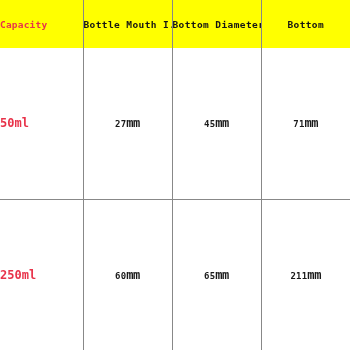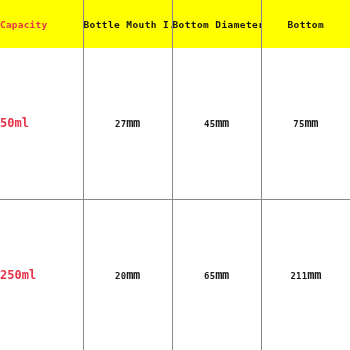--- a/index.html
+++ b/index.html
@@ -112,22 +112,22 @@
       <th class="hdr">Bottle Mouth I.D</th>
       <th class="hdr">Bottom Diameter</th>
       <th class="hdr">Bottom</th>
     </tr>
   </thead>
   <tbody>
       <tr class="body-row">
         <td class="cap-cell">50ml</td>
         <td class="val-cell"><span>27</span><span class="unit">mm</span></td>
         <td class="val-cell"><span>45</span><span class="unit">mm</span></td>
-        <td class="val-cell"><span>75</span><span class="unit">mm</span></td>
+        <td class="val-cell"><span>71</span><span class="unit">mm</span></td>
       </tr>
       <tr class="body-row">
         <td class="cap-cell">250ml</td>
-        <td class="val-cell"><span>20</span><span class="unit">mm</span></td>
+        <td class="val-cell"><span>60</span><span class="unit">mm</span></td>
         <td class="val-cell"><span>65</span><span class="unit">mm</span></td>
         <td class="val-cell"><span>211</span><span class="unit">mm</span></td>
       </tr>
     </tbody>
 </table>
 
 </body></html>

